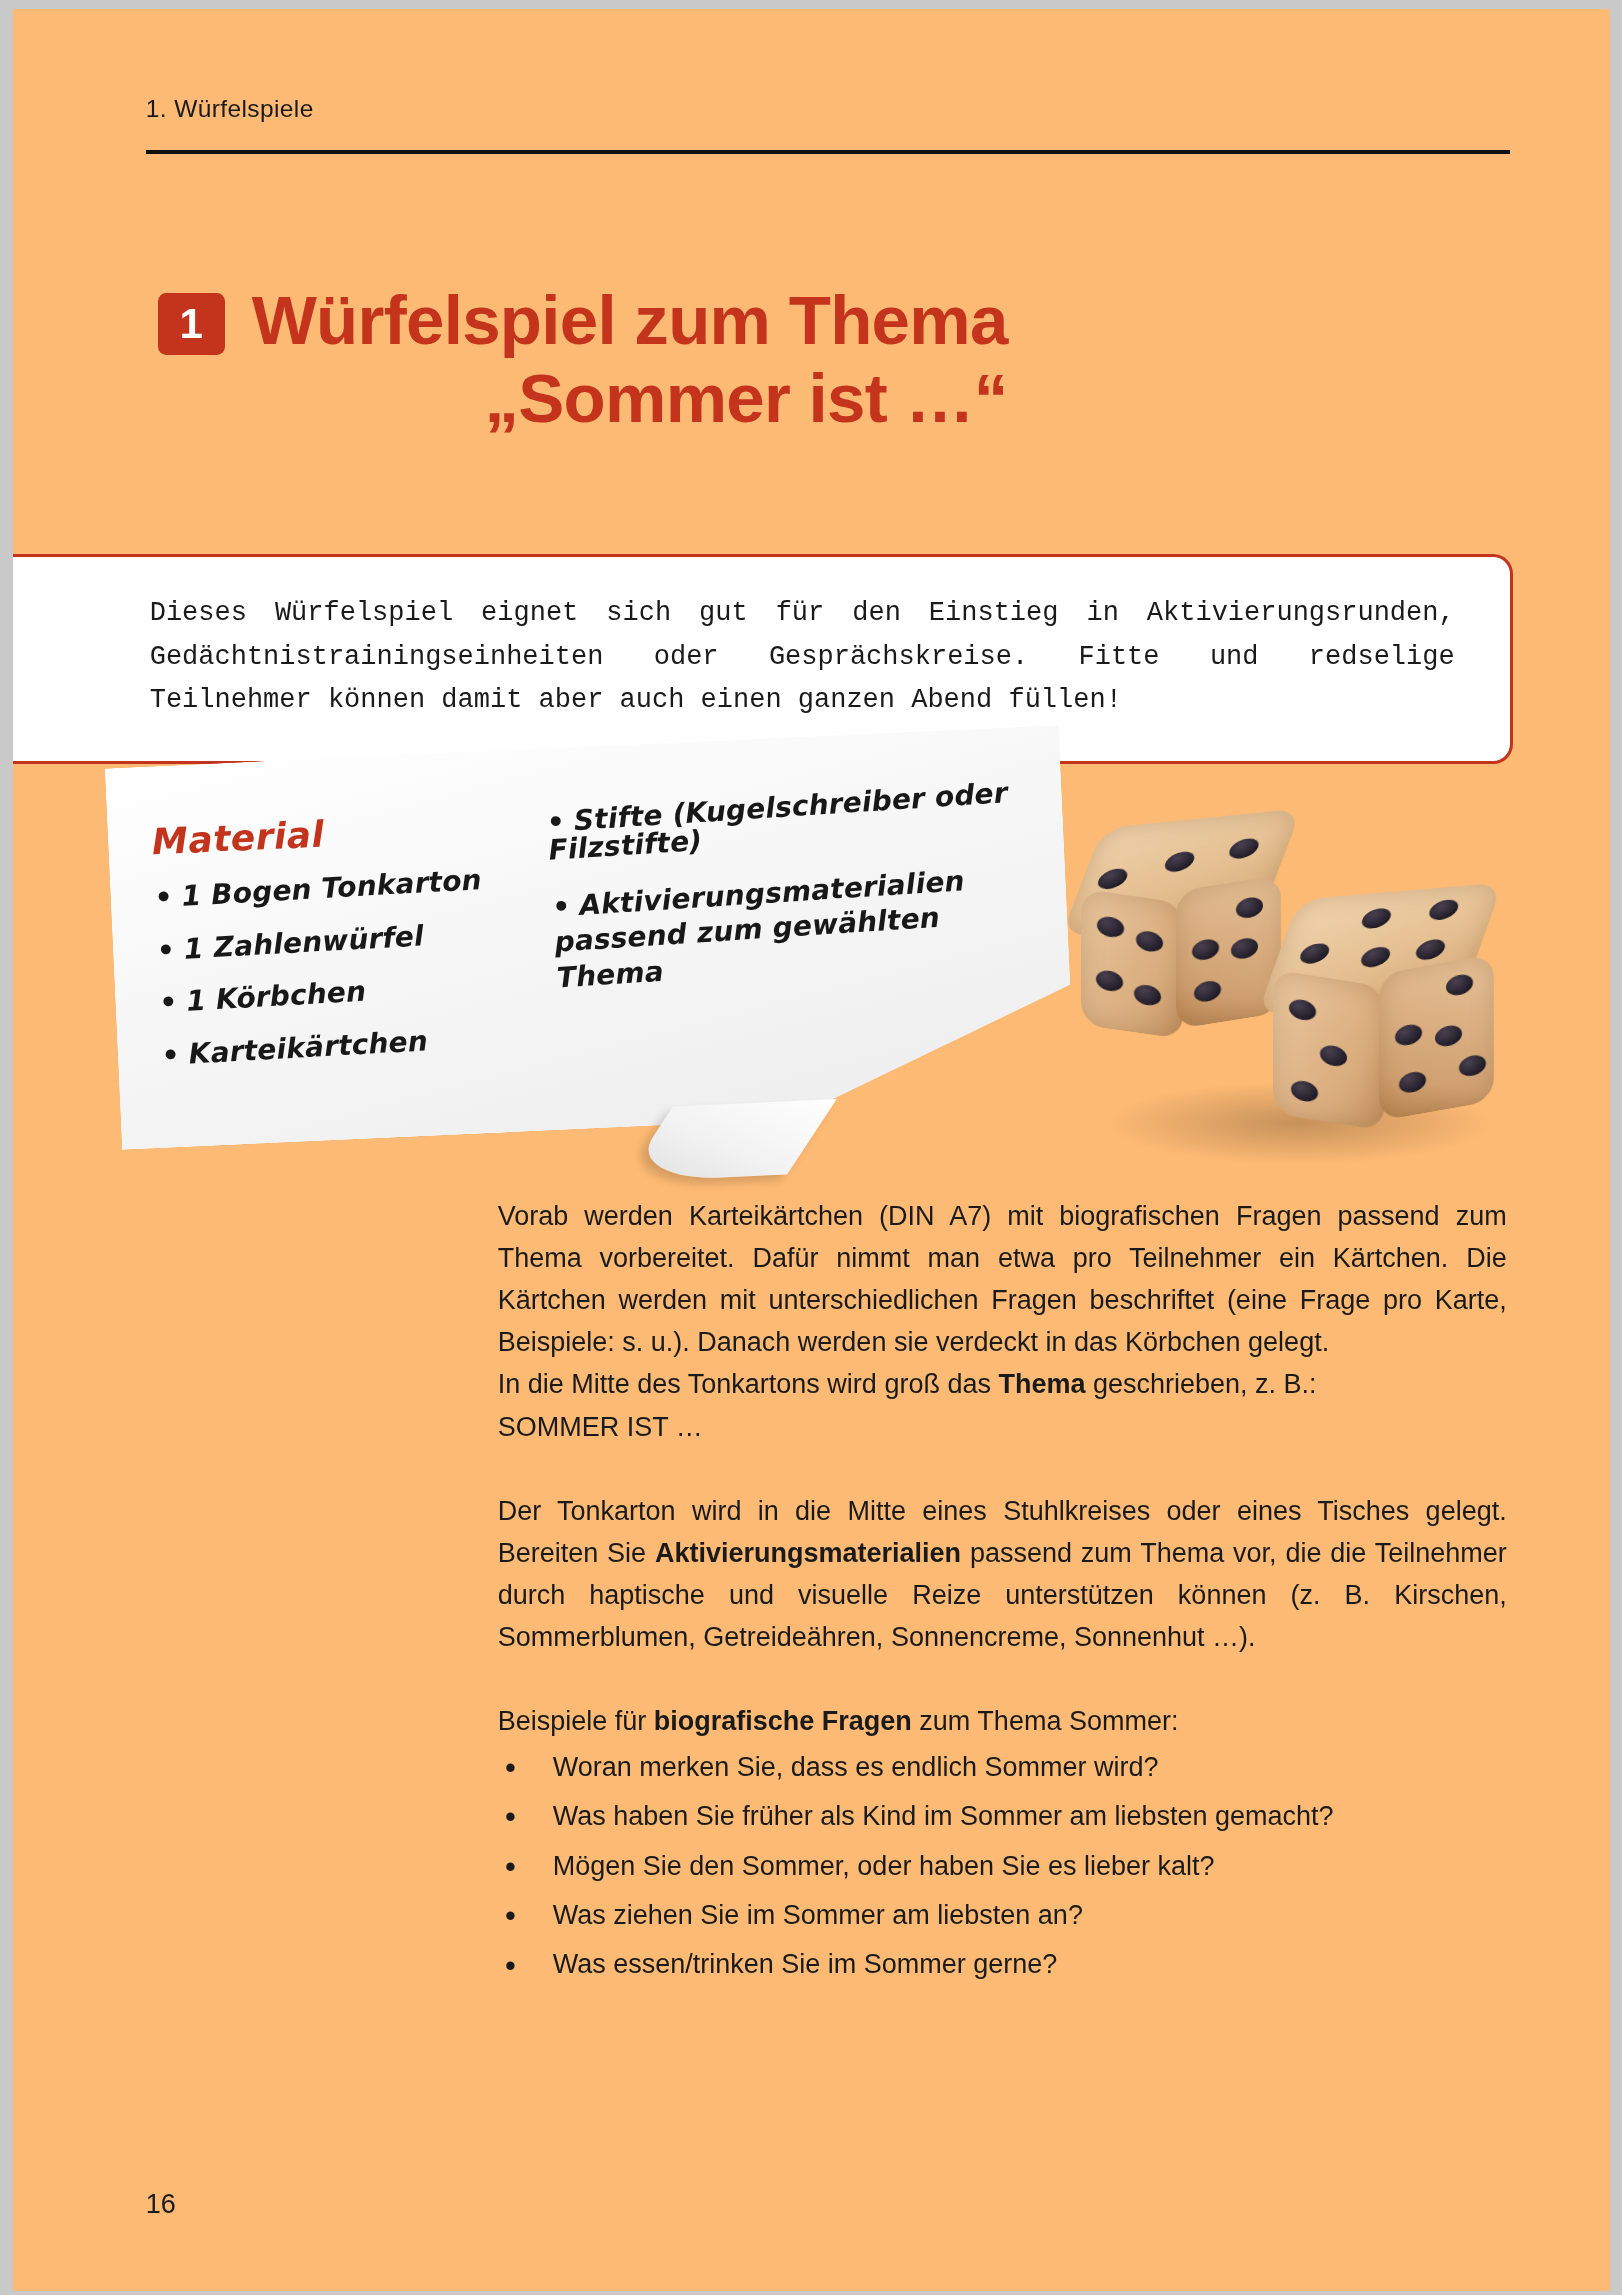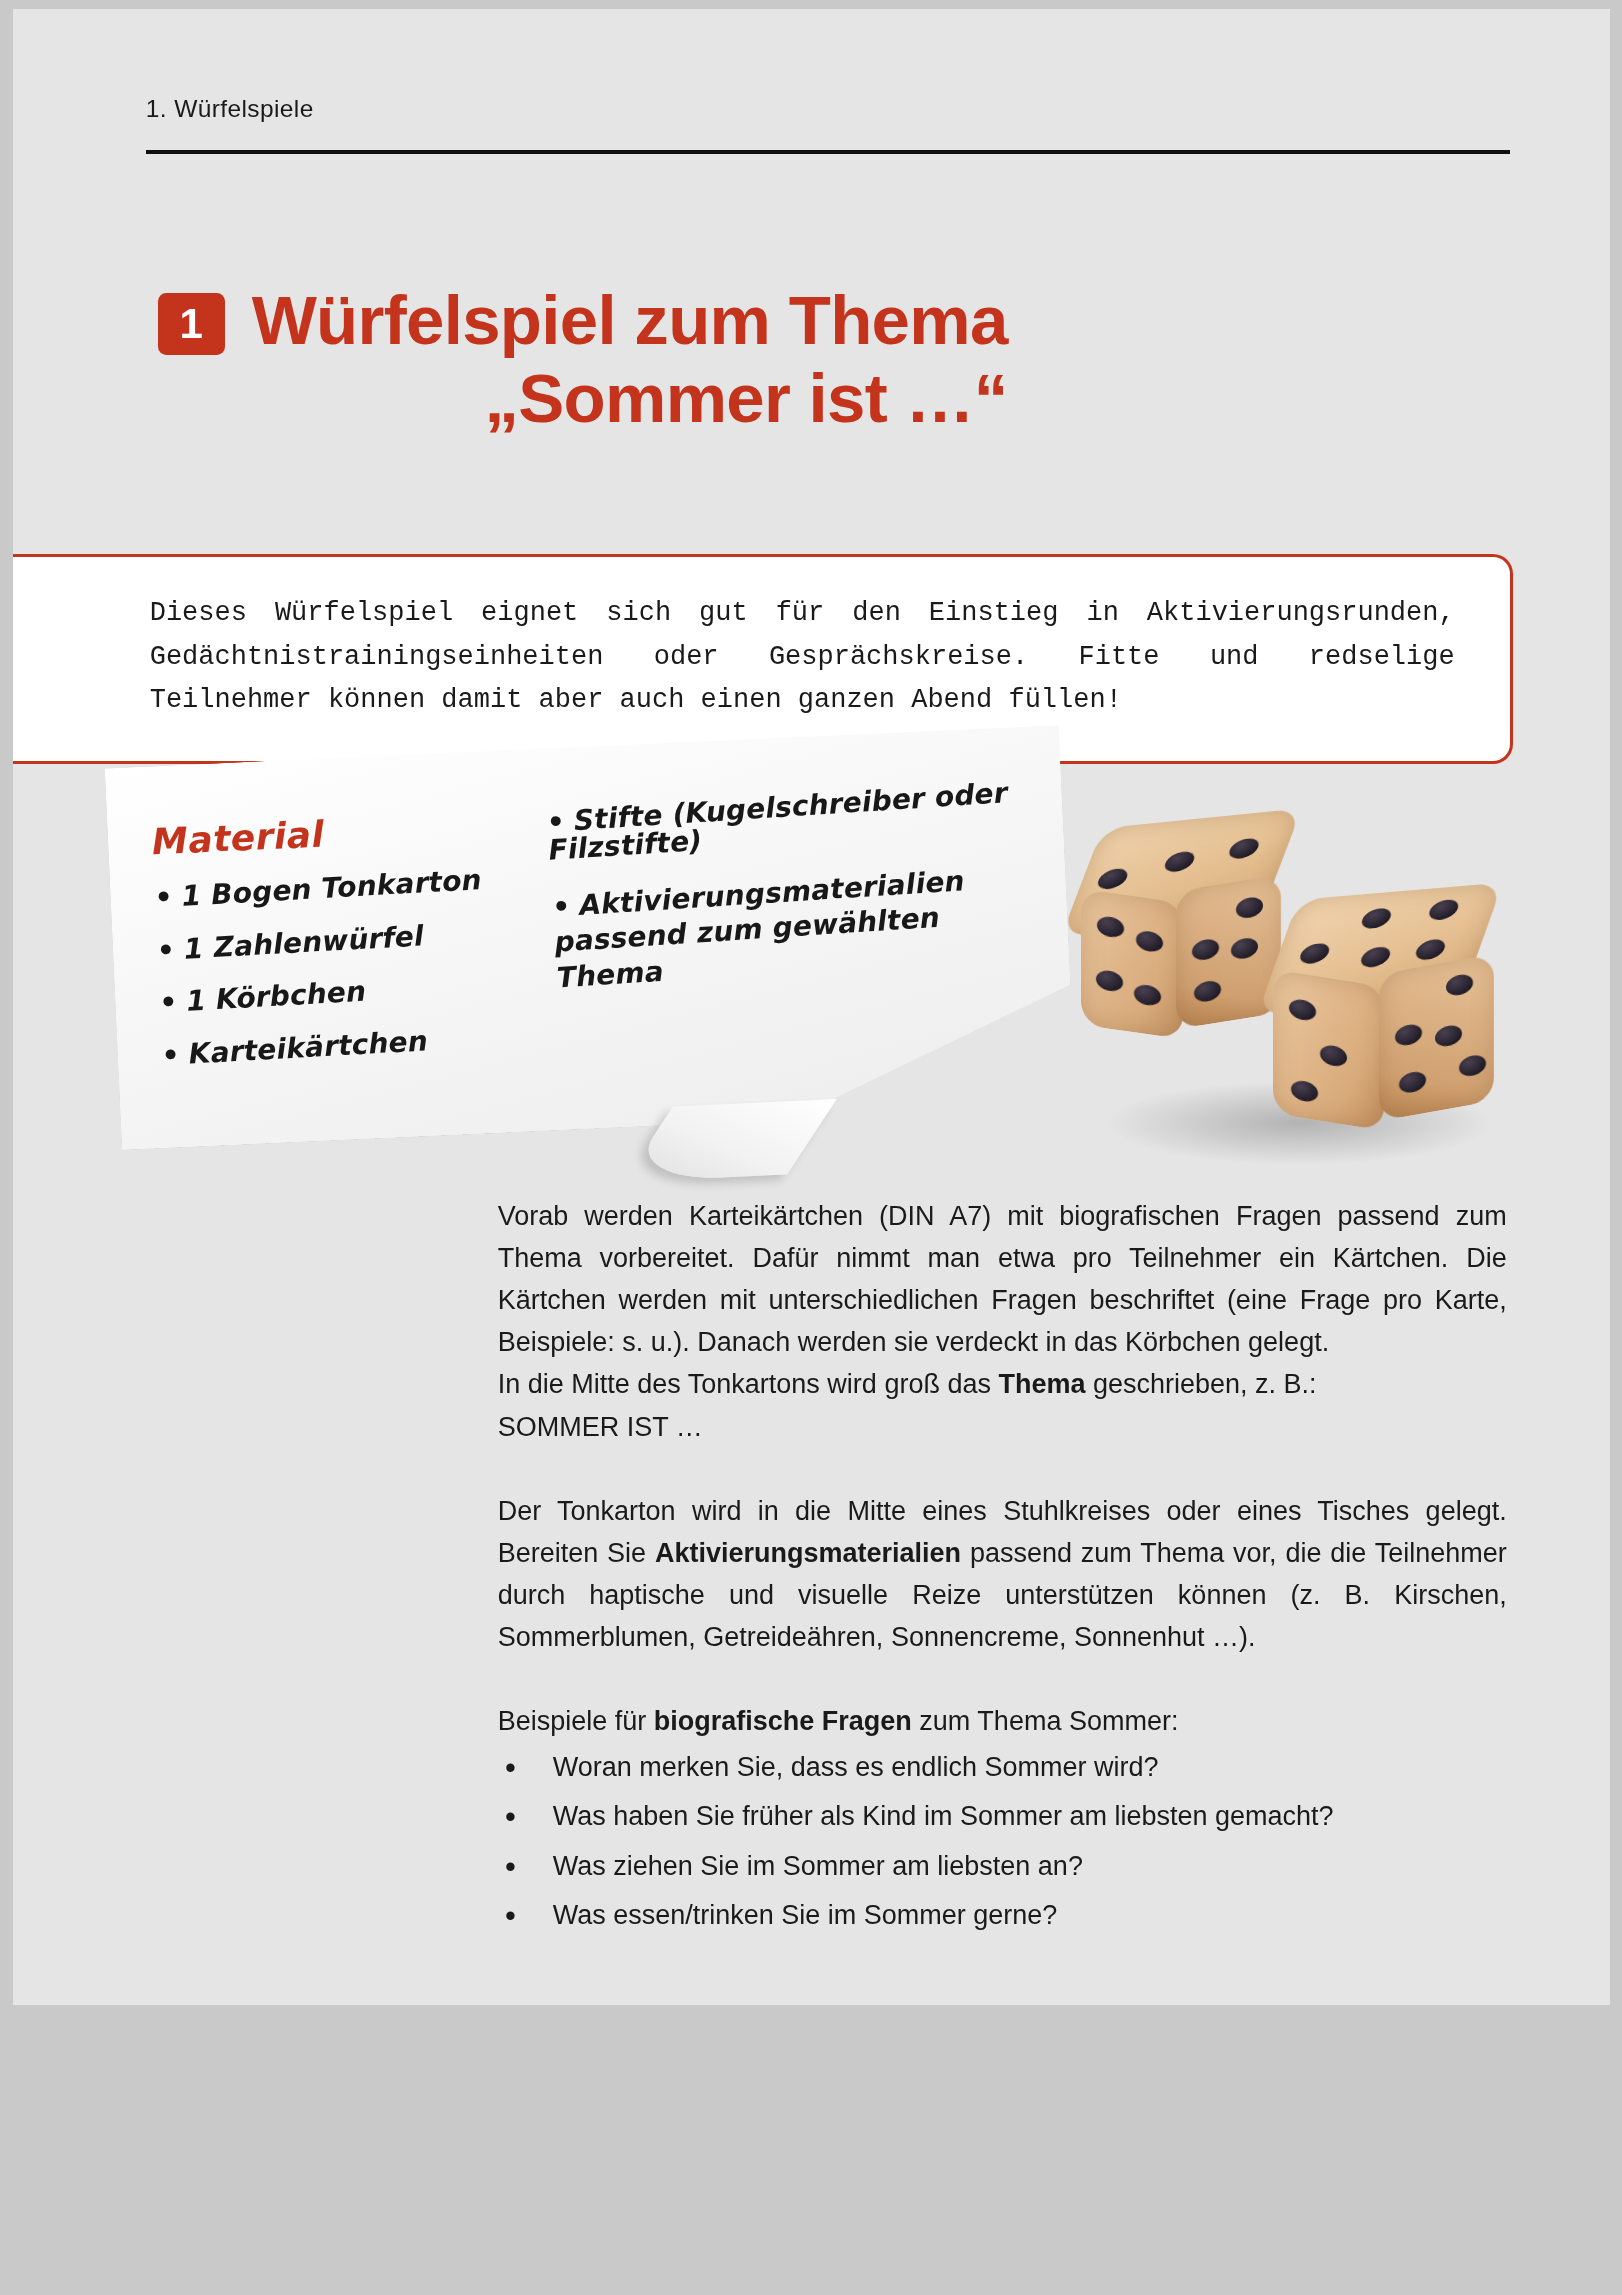--- a/index.html
+++ b/index.html
@@ -12,22 +12,22 @@
     height: 2296px;
     font-family: "Liberation Sans", sans-serif;
     overflow: hidden;
   }
 
   .page {
     position: absolute;
     left: 12.7px;
     top: 9px;
     width: 1597px;
-    height: 1996px;
-    background: #e5e5e5;
+    height: 2282px;
+    background: #fdba74;
     overflow: hidden;
   }
 
   
   .runhead {
     position: absolute;
     left: 133px;
     top: 86px;
     font-size: 24.5px;
     letter-spacing: 0.4px;
@@ -382,20 +382,21 @@
 
     <p class="just"><span>Der Tonkarton wird in die Mitte eines Stuhlkreises oder eines Tisches gelegt. Bereiten Sie </span><b>Aktivierungsmaterialien</b><span> passend zum Thema vor, die die Teilnehmer durch haptische und visuelle Reize unterstützen können (z. B. Kirschen, Sommerblumen, Getreideähren, Sonnencreme, Sonnenhut …).</span></p>
 
     <div class="gap"></div>
 
     <p><span>Beispiele für </span><b>biografische Fragen</b><span> zum Thema Sommer:</span></p>
 
     <ul class="qlist">
       <li>Woran merken Sie, dass es endlich Sommer wird?</li>
       <li>Was haben Sie früher als Kind im Sommer am liebsten gemacht?</li>
+      <li>Mögen Sie den Sommer, oder haben Sie es lieber kalt?</li>
       <li>Was ziehen Sie im Sommer am liebsten an?</li>
       <li>Was essen/trinken Sie im Sommer gerne?</li>
     </ul>
   </div>
 
   <div class="folio">16</div>
 
 </div>
 
 

